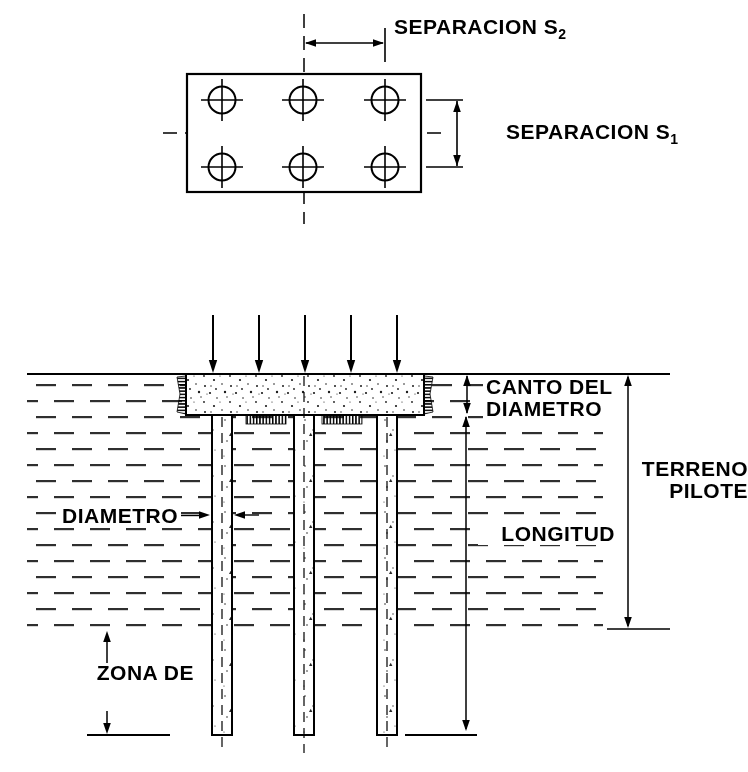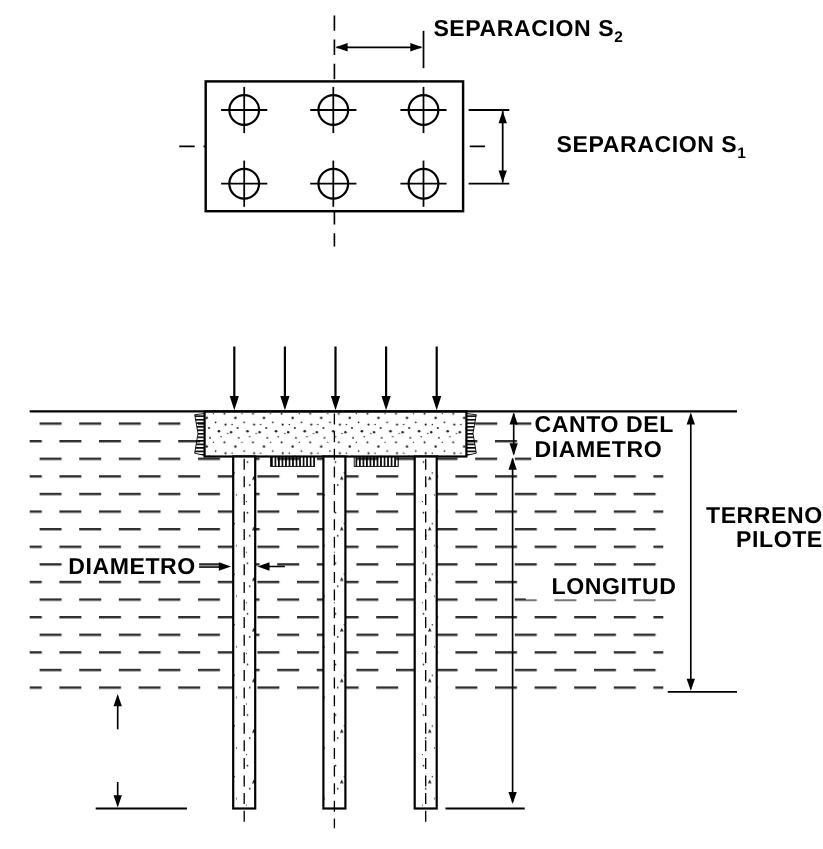--- a/index.html
+++ b/index.html
@@ -240,19 +240,20 @@
   <div class="label center" style="left:633px;top:458px;width:115px;">
     <div>TERRENO</div>
     <div>PILOTE</div>
   </div>
 
   <div class="label center knockout" style="left:478px;top:523px;width:134px;">
     <div>LONGITUD</div>
   </div>
 
   <div class="label center" style="left:6px;top:662px;width:188px;">
+    <div>ZONA DE</div>
   </div>
 
   <div class="label knockout" style="left:59px;top:505px;">
     <span>DIAMETRO</span>
   </div>
 
 </div>
 
 </body></html>

